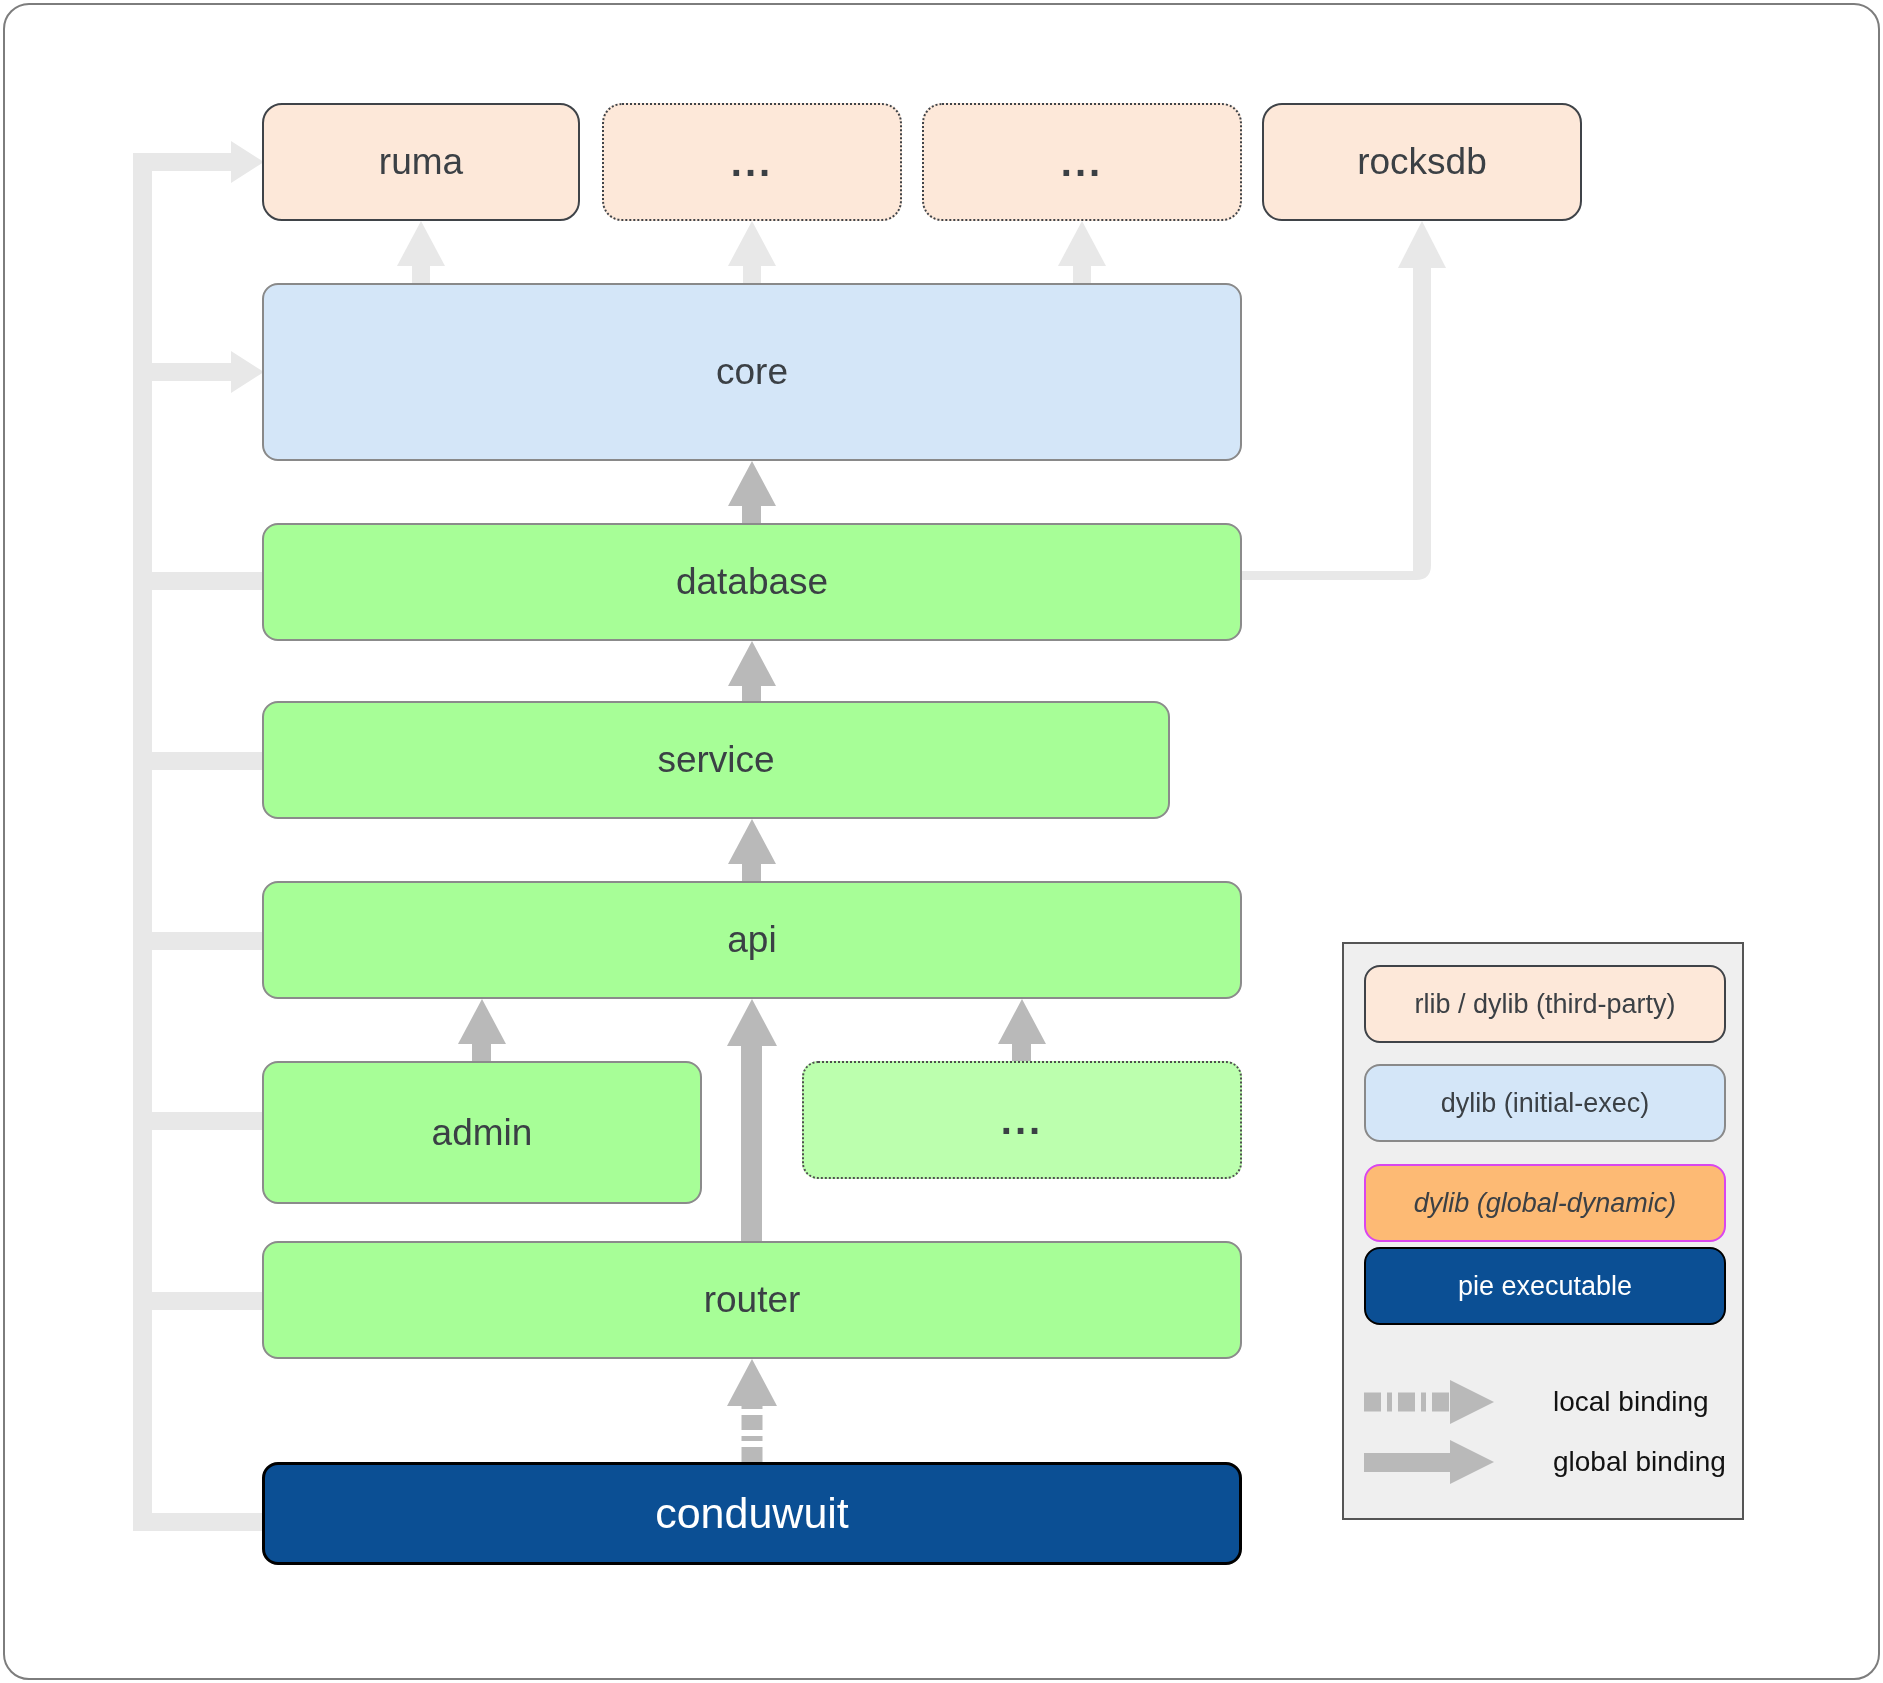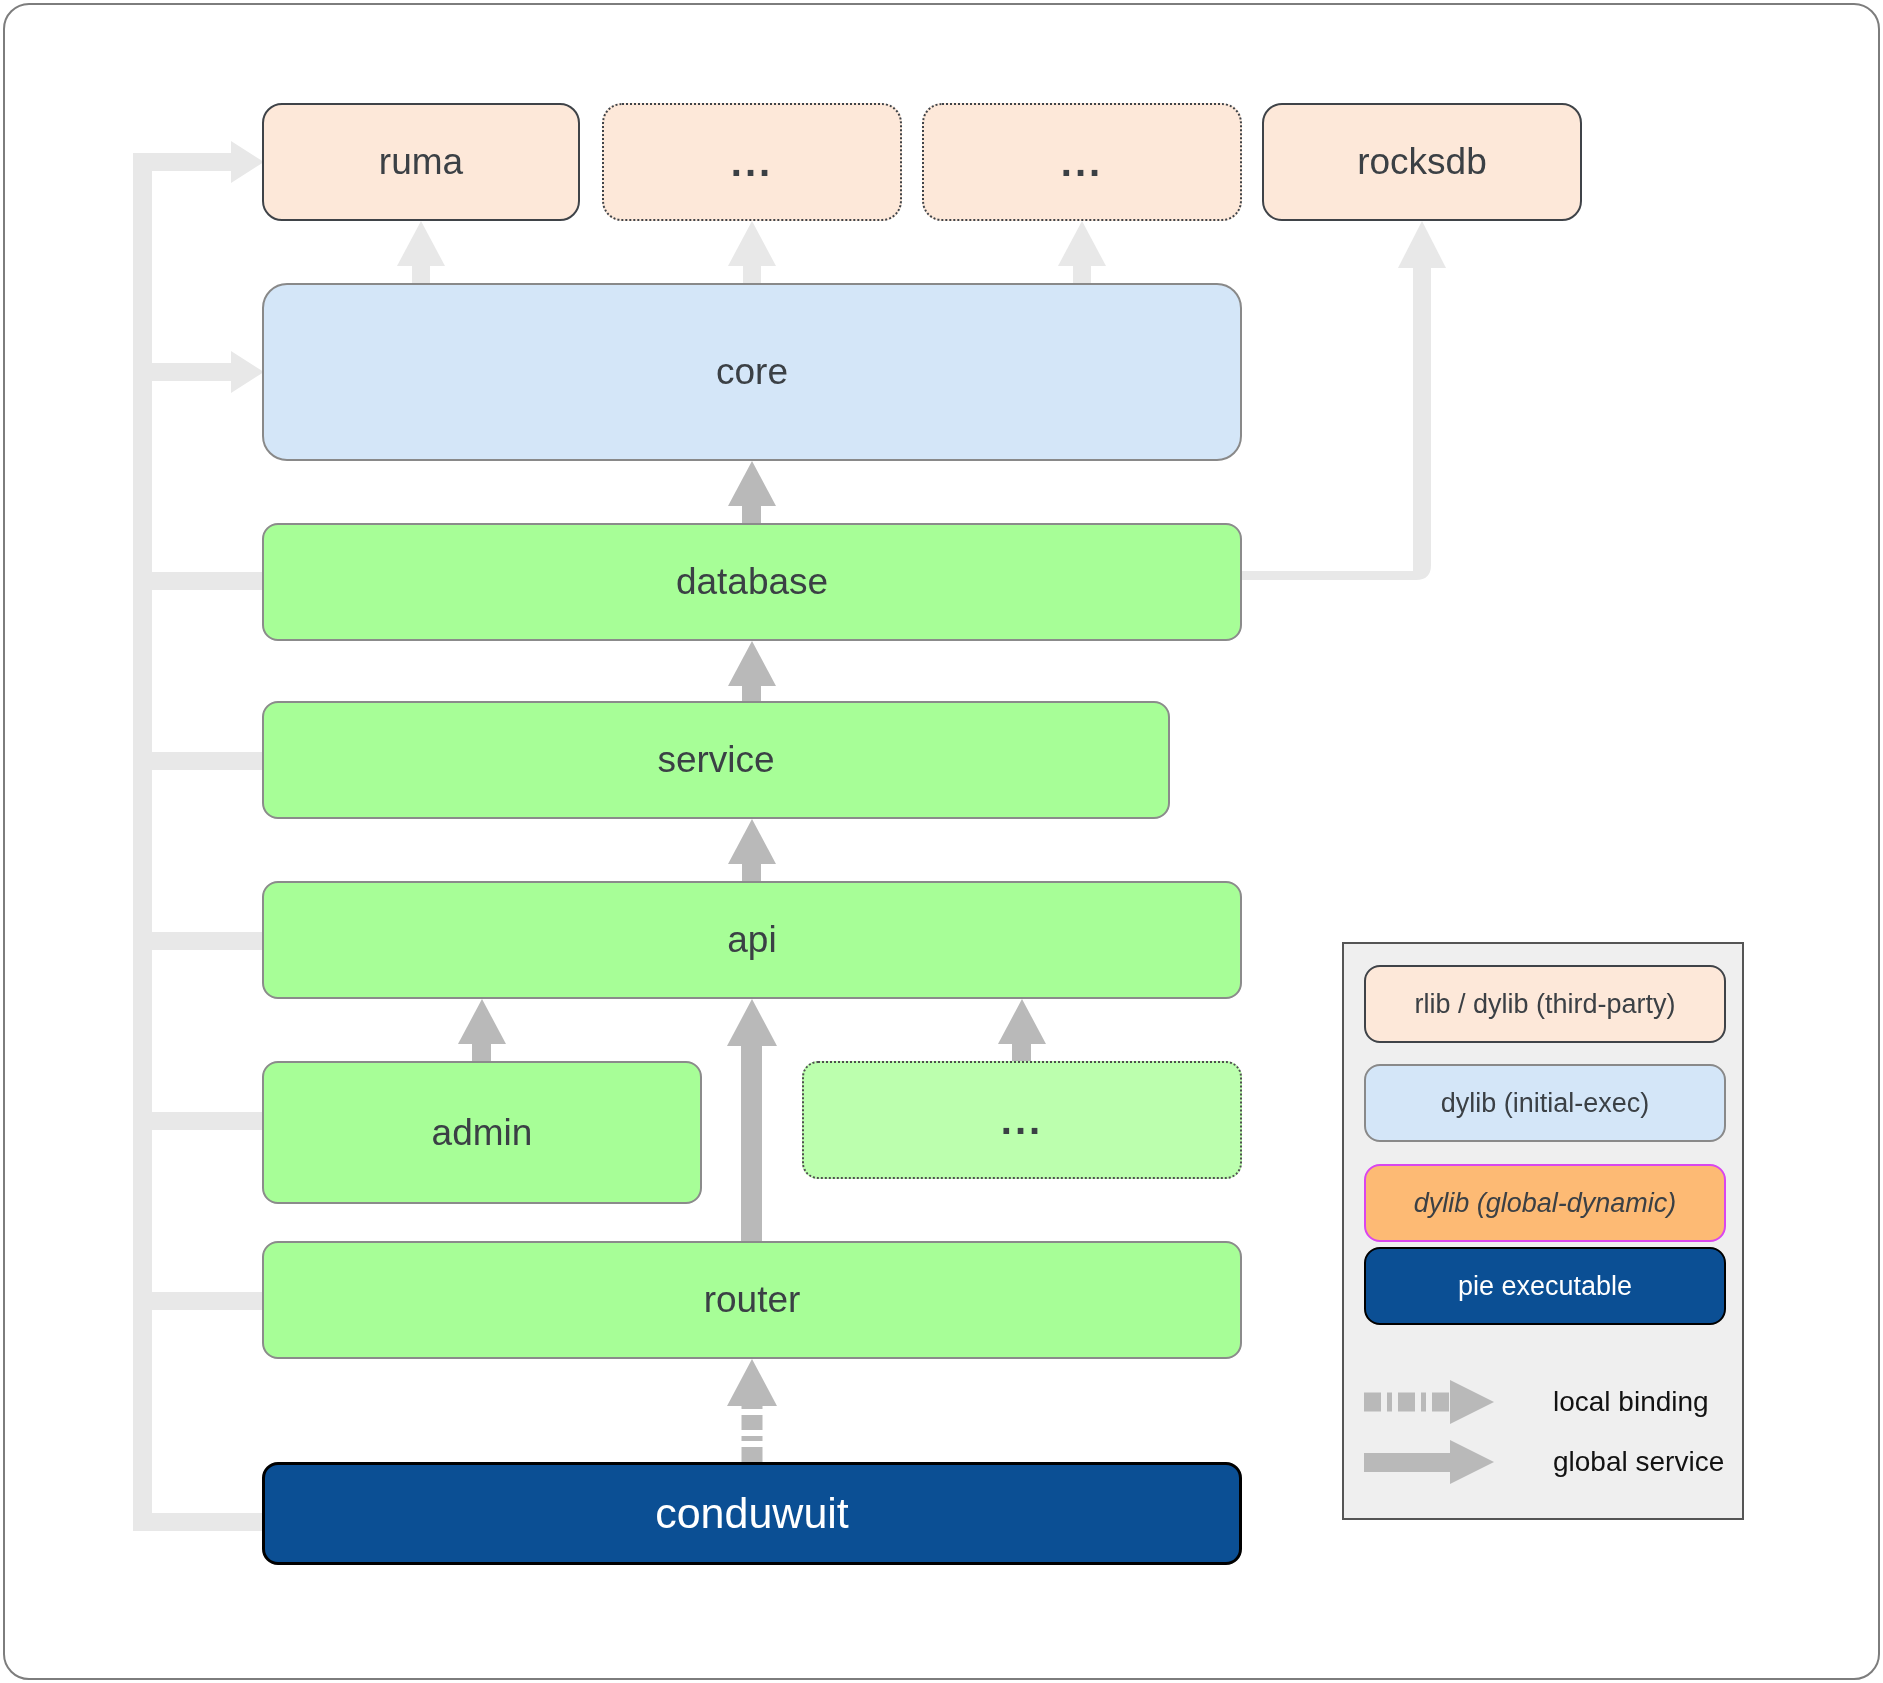--- a/index.html
+++ b/index.html
@@ -4,21 +4,21 @@
 <style>
   html,body{margin:0;padding:0;background:#fff;}
   body{width:1883px;height:1683px;position:relative;overflow:hidden;
        font-family:"Liberation Sans", sans-serif;}
   .frame{position:absolute;inset:3px;border:2px solid #7d7d7d;border-radius:26px;}
   #connectors{position:absolute;left:0;top:0;z-index:1;}
   .node{position:absolute;z-index:2;display:flex;align-items:center;justify-content:center;
         box-sizing:border-box;font-size:37px;color:#3b4045;border-radius:20px;}
   .third {background:#fde8d9;border:2.5px solid #3f4348;}
   .third.dotted {border:2.5px dotted #3f4348;}
-  .blue  {background:#d4e6f8;border:2.5px solid #898989;border-radius:25px;align-items:center;}
+  .blue  {background:#d4e6f8;border:2.5px solid #898989;border-radius:16px;align-items:center;}
   .green {background:#a7fe97;border:2.5px solid #8b8b8b;border-radius:16px;}
   .green-light{background:#bcffae;border:2.5px dotted #4f4f4f;border-radius:16px;}
   .pie   {background:#0b4f94;border:3px solid #000;color:#ffffff;font-size:43px;border-radius:16px;}
   .dots{font-weight:bold;letter-spacing:3px;font-size:40px;}
   .legend{position:absolute;left:1342px;top:942px;width:402px;height:578px;z-index:2;
           background:#efefef;border:2px solid #555;box-sizing:border-box;padding-left:24px;}
   .chip{position:absolute;left:20px;width:362px;height:78px;display:flex;align-items:center;
         justify-content:center;box-sizing:border-box;border-radius:16px;font-size:27px;color:#3b4045;}
   .chip.third{background:#fde8d9;border:2px solid #3f4348;}
   .chip.blue{background:#d4e6f8;border:2px solid #898989;}
@@ -155,15 +155,15 @@
       <line x1="2" y1="23" x2="88" y2="23" stroke="#b9b9b9" stroke-width="19" stroke-dasharray="17 6 5 6"></line>
       <polygon points="88,1 88,45 132,23" fill="#b9b9b9"></polygon>
     </svg>
     <span class="lbl">local binding</span>
   </div>
   <div class="bindrow" style="top:492px;">
     <svg width="135" height="46" viewBox="0 0 135 46">
       <rect x="2" y="14" width="86" height="19" fill="#b9b9b9"></rect>
       <polygon points="88,1 88,45 132,23" fill="#b9b9b9"></polygon>
     </svg>
-    <span class="lbl">global service</span>
+    <span class="lbl">global binding</span>
   </div>
 </div>
 
 </body></html>

